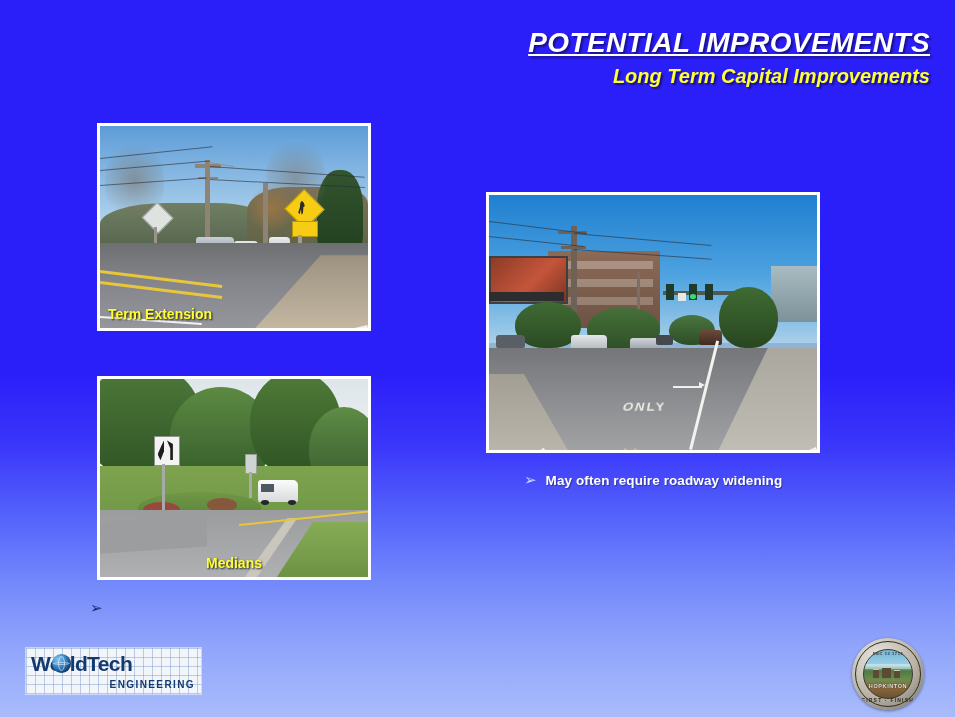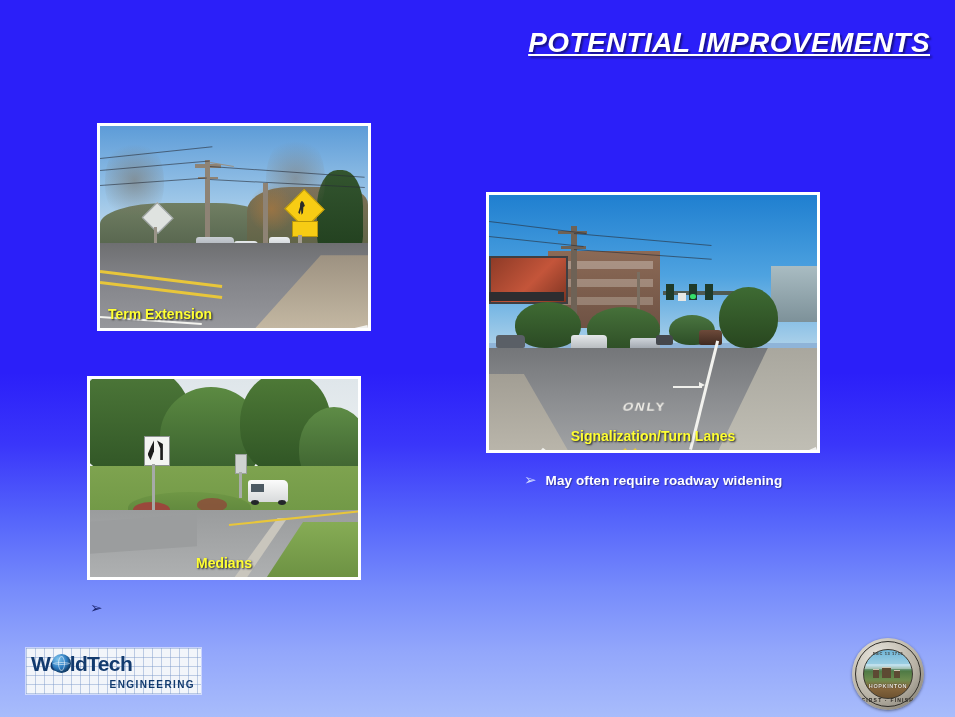--- a/index.html
+++ b/index.html
@@ -72,21 +72,21 @@
     font-weight: bold;
     color: #ffff33;
     text-shadow: 1px 1px 2px rgba(0,0,0,0.85);
     white-space: nowrap;
     z-index: 40;
   }
   .cap-left  { left: 8px; }
   .cap-center{ left: 0; right: 0; text-align: center; }
 
   #photo-curb      { left: 97px;  top: 123px; width: 274px; height: 208px; }
-  #photo-medians   { left: 87px;  top: 376px; width: 274px; height: 204px; }
+  #photo-medians   { left: 97px;  top: 376px; width: 274px; height: 204px; }
   #photo-signal    { left: 486px; top: 192px; width: 334px; height: 261px; }
 
   
   .bullet-row {
     position: absolute;
     display: flex;
     align-items: baseline;
     gap: 9px;
     white-space: nowrap;
   }
@@ -227,20 +227,21 @@
   .yellowline { position:absolute; background:#e8c63a; }
   .whiteline { position:absolute; background:#f2f2ee; }
 </style>
 </head>
 <body>
 
 <div id="slide">
 
   <div id="title-block">
     <div id="slide-title">POTENTIAL IMPROVEMENTS</div>
+    <div id="slide-subtitle">Long Term Capital Improvements</div>
   </div>
 
   <div class="photo-frame" id="photo-curb">
     <div class="photo-inner">
 
       <div class="sky" style="height:62%; background:linear-gradient(to bottom,#5d9cd8 0%,#9ec7e8 60%,#cfe1ef 100%);"></div>
 
       <div style="position:absolute;left:0;width:62%;top:38%;height:26%;background:linear-gradient(to bottom,#6e7b5c,#4c5a42);border-radius:40% 30% 0 0;opacity:.95;"></div>
       <div style="position:absolute;right:0;width:45%;top:30%;height:34%;background:linear-gradient(to bottom,#7d7257,#5c6245);border-radius:35% 25% 0 0;"></div>
 
@@ -378,21 +379,20 @@
       <div class="yellowline" style="left:41%;bottom:0;width:38%;height:3px;transform:rotate(48deg);transform-origin:left bottom;"></div>
       <div class="whiteline" style="left:62%;bottom:0;width:34%;height:3px;transform:rotate(-76deg);transform-origin:left bottom;"></div>
       <div class="whiteline" style="left:16%;bottom:0;width:44%;height:3px;transform:rotate(39deg);transform-origin:left bottom;"></div>
       <div class="whiteline" style="right:0;bottom:0;width:34%;height:3px;transform:rotate(-24deg);transform-origin:right bottom;"></div>
 
       <div style="position:absolute;left:56%;top:75%;width:9%;height:2px;background:#f0f0ec;"></div>
       <div style="position:absolute;left:64%;top:73.2%;width:0;height:0;border-left:6px solid #f0f0ec;border-top:3px solid transparent;border-bottom:3px solid transparent;"></div>
 
       <div style="position:absolute;left:41%;top:80%;font-size:13px;font-weight:bold;font-style:italic;color:#eceae4;letter-spacing:2px;transform:perspective(40px) rotateX(26deg);font-family:'Liberation Sans',sans-serif;">ONLY</div>
     </div>
-    <div class="photo-caption cap-center">Signalization/Turn Lanes</div>
   </div>
 
   <div class="bullet-row" id="bullet-widening">
     <span class="bullet-arrow">➢</span>
     <span class="bullet-text">May often require roadway widening</span>
   </div>
 
   <div class="bullet-row" id="bullet-width">
     <span class="bullet-arrow">➢</span>
   </div>

